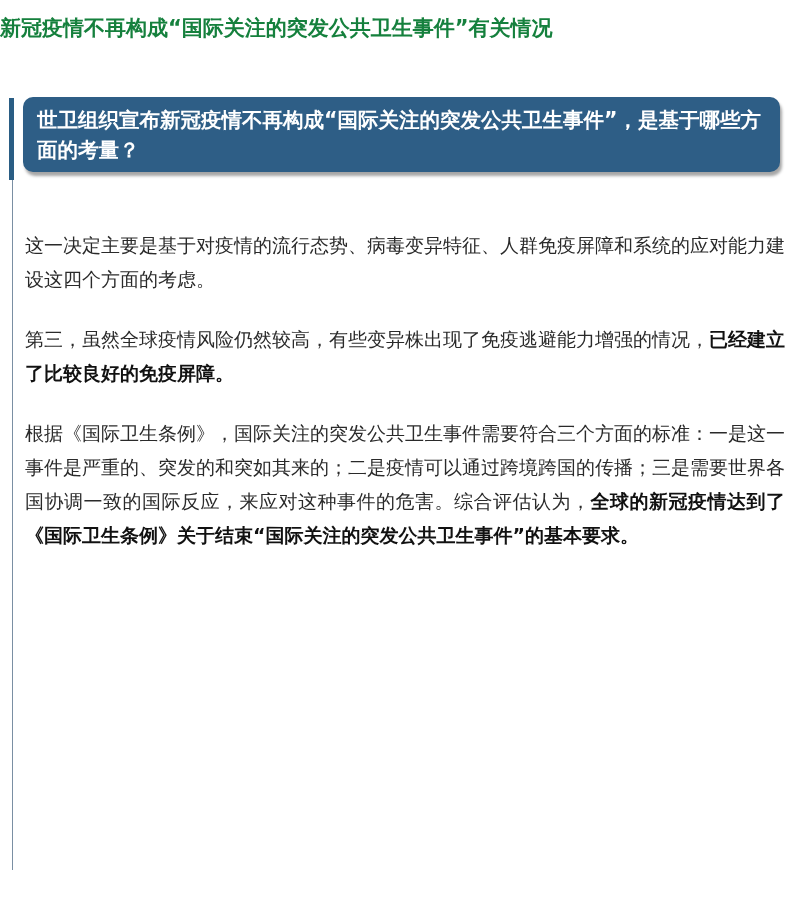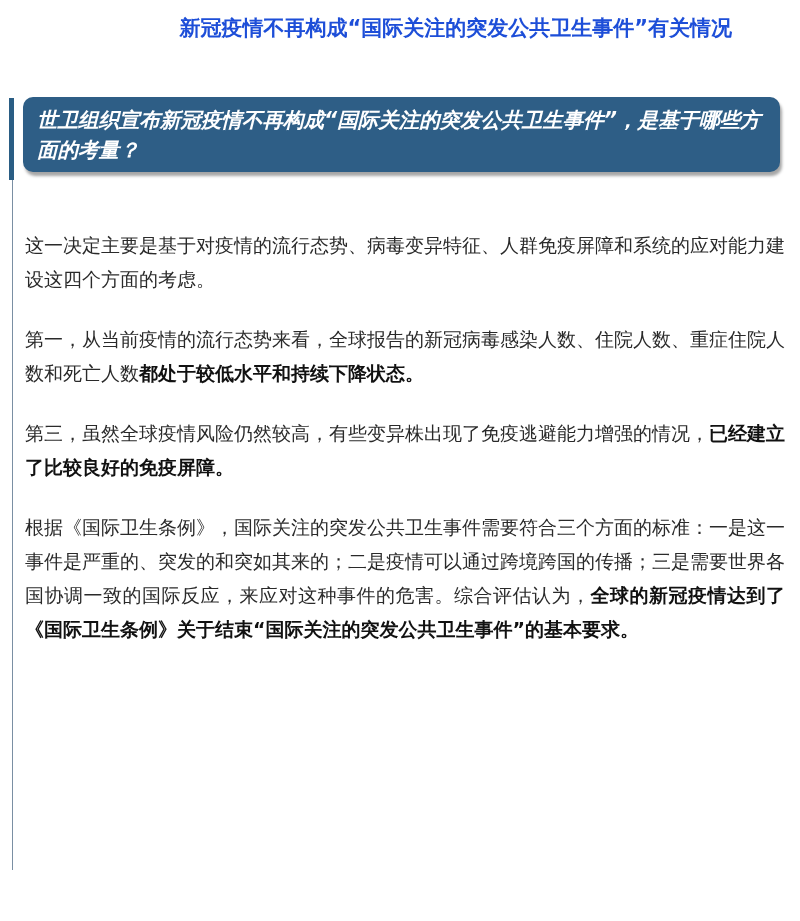--- a/index.html
+++ b/index.html
@@ -1,41 +1,41 @@
 <!DOCTYPE html>
 <html><head>
   <meta charset="utf-8">
   <style>
     * { box-sizing: border-box; margin: 0; padding: 0; }
     html, body { width: 800px; height: 921px; background: #ffffff; overflow: hidden; }
     body { font-family: "DejaVu Sans", "Liberation Sans", sans-serif; color: #222222; position: relative; }
 
     .page-title {
       position: absolute; left: 0; top: 14px; width: 732px;
-      text-align: right; font-size: 21px; font-weight: bold;
-      color: #1d4ed8; letter-spacing: 0px;
+      text-align: left; font-size: 21px; font-weight: bold;
+      color: #15803d; letter-spacing: 0px;
     }
 
     .content-rail {
       position: absolute; left: 12px; top: 98px; width: 1px; height: 772px;
       background: #7a8fa3;
     }
     .rail-accent {
       position: absolute; left: 9px; top: 98px; width: 5px; height: 82px;
       background: #2a5d84;
     }
 
     .question-box {
       position: absolute; left: 23px; top: 97px; width: 757px; height: 75px;
       background: #2e5e86; border-radius: 10px;
       box-shadow: 2px 4px 3px rgba(0,0,0,0.35);
       padding: 8px 14px 0 14px;
     }
     .question-text {
-      color: #ffffff; font-size: 20.5px; font-weight: bold; line-height: 30px; font-style: italic;
+      color: #ffffff; font-size: 20.5px; font-weight: bold; line-height: 30px;
     }
 
     .article {
       position: absolute; left: 25px; top: 228px; width: 760px;
     }
     .para {
       font-size: 19px; line-height: 34px; color: #2a2a2a;
       margin-bottom: 26px; text-align: justify;
     }
     .para b { font-weight: bold; color: #111111; }
@@ -50,21 +50,18 @@
 
 <div class="question-box">
   <div class="question-text">世卫组织宣布新冠疫情不再构成“国际关注的突发公共卫生事件”，是基于哪些方面的考量？</div>
 </div>
 
 <div class="article">
   <p class="para">
     <span>这一决定主要是基于对疫情的流行态势、病毒变异特征、人群免疫屏障和系统的应对能力建设这四个方面的考虑。</span>
   </p>
   <p class="para">
-    <span>第一，从当前疫情的流行态势来看，全球报告的新冠病毒感染人数、住院人数、重症住院人数和死亡人数</span><b>都处于较低水平和持续下降状态。</b>
-  </p>
-  <p class="para">
     <span>第三，虽然全球疫情风险仍然较高，有些变异株出现了免疫逃避能力增强的情况，</span><b>已经建立了比较良好的免疫屏障。</b>
   </p>
   <p class="para">
     <span>根据《国际卫生条例》，国际关注的突发公共卫生事件需要符合三个方面的标准：一是这一事件是严重的、突发的和突如其来的；二是疫情可以通过跨境跨国的传播；三是需要世界各国协调一致的国际反应，来应对这种事件的危害。综合评估认为，</span><b>全球的新冠疫情达到了《国际卫生条例》关于结束“国际关注的突发公共卫生事件”的基本要求。</b>
   </p>
 </div>
 
 </body></html>

